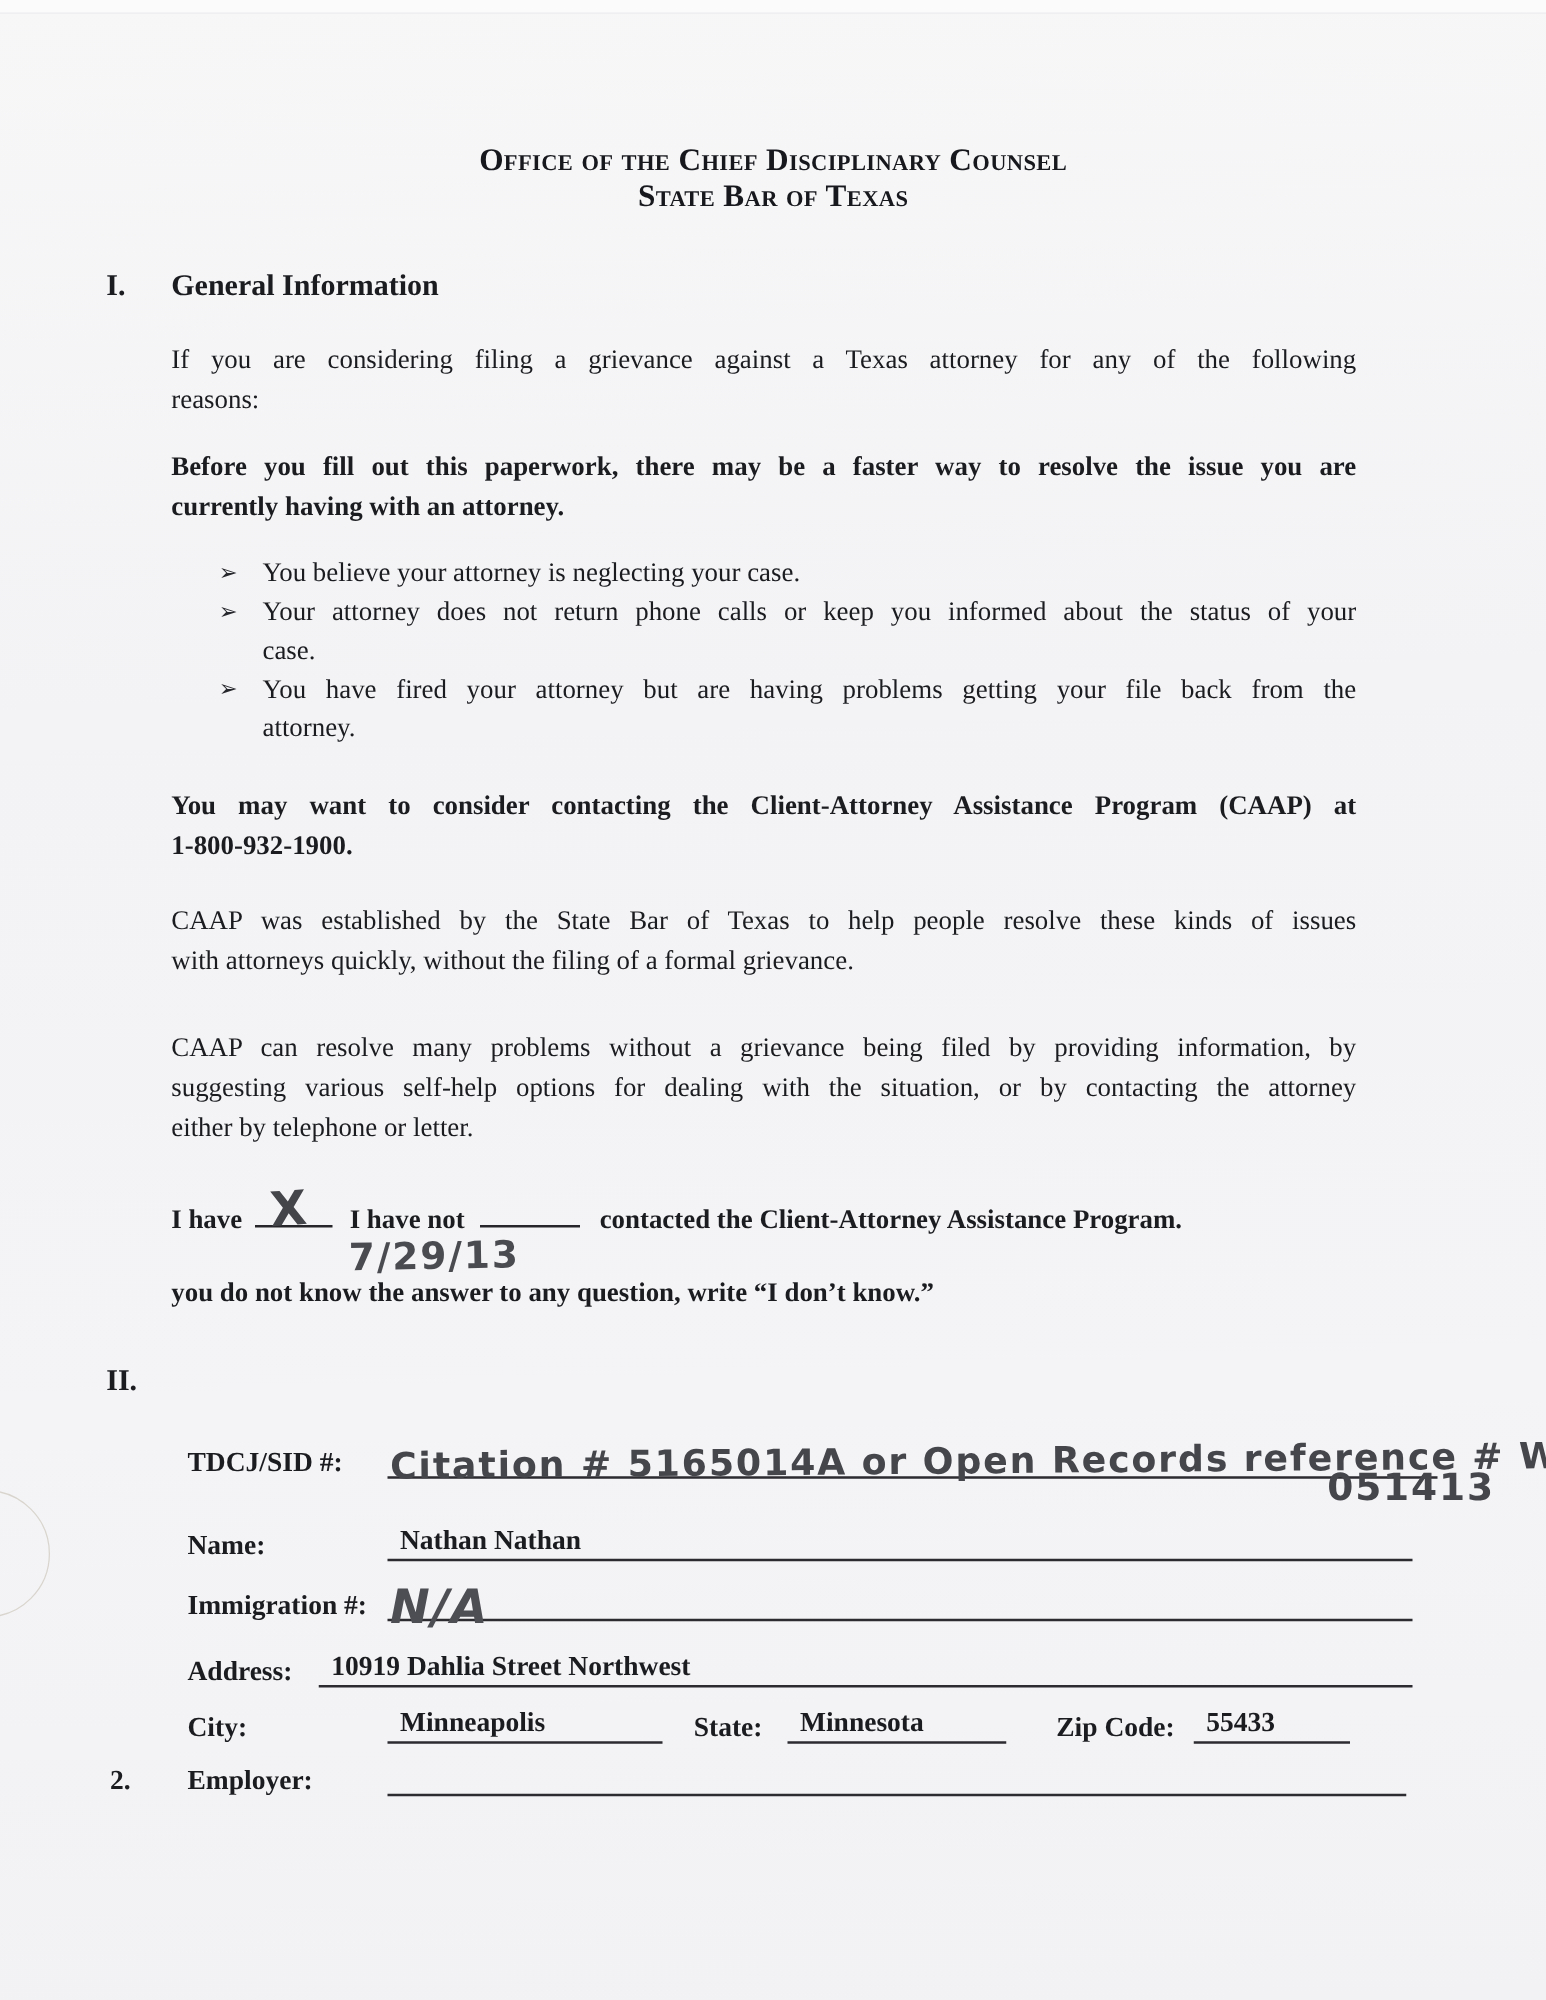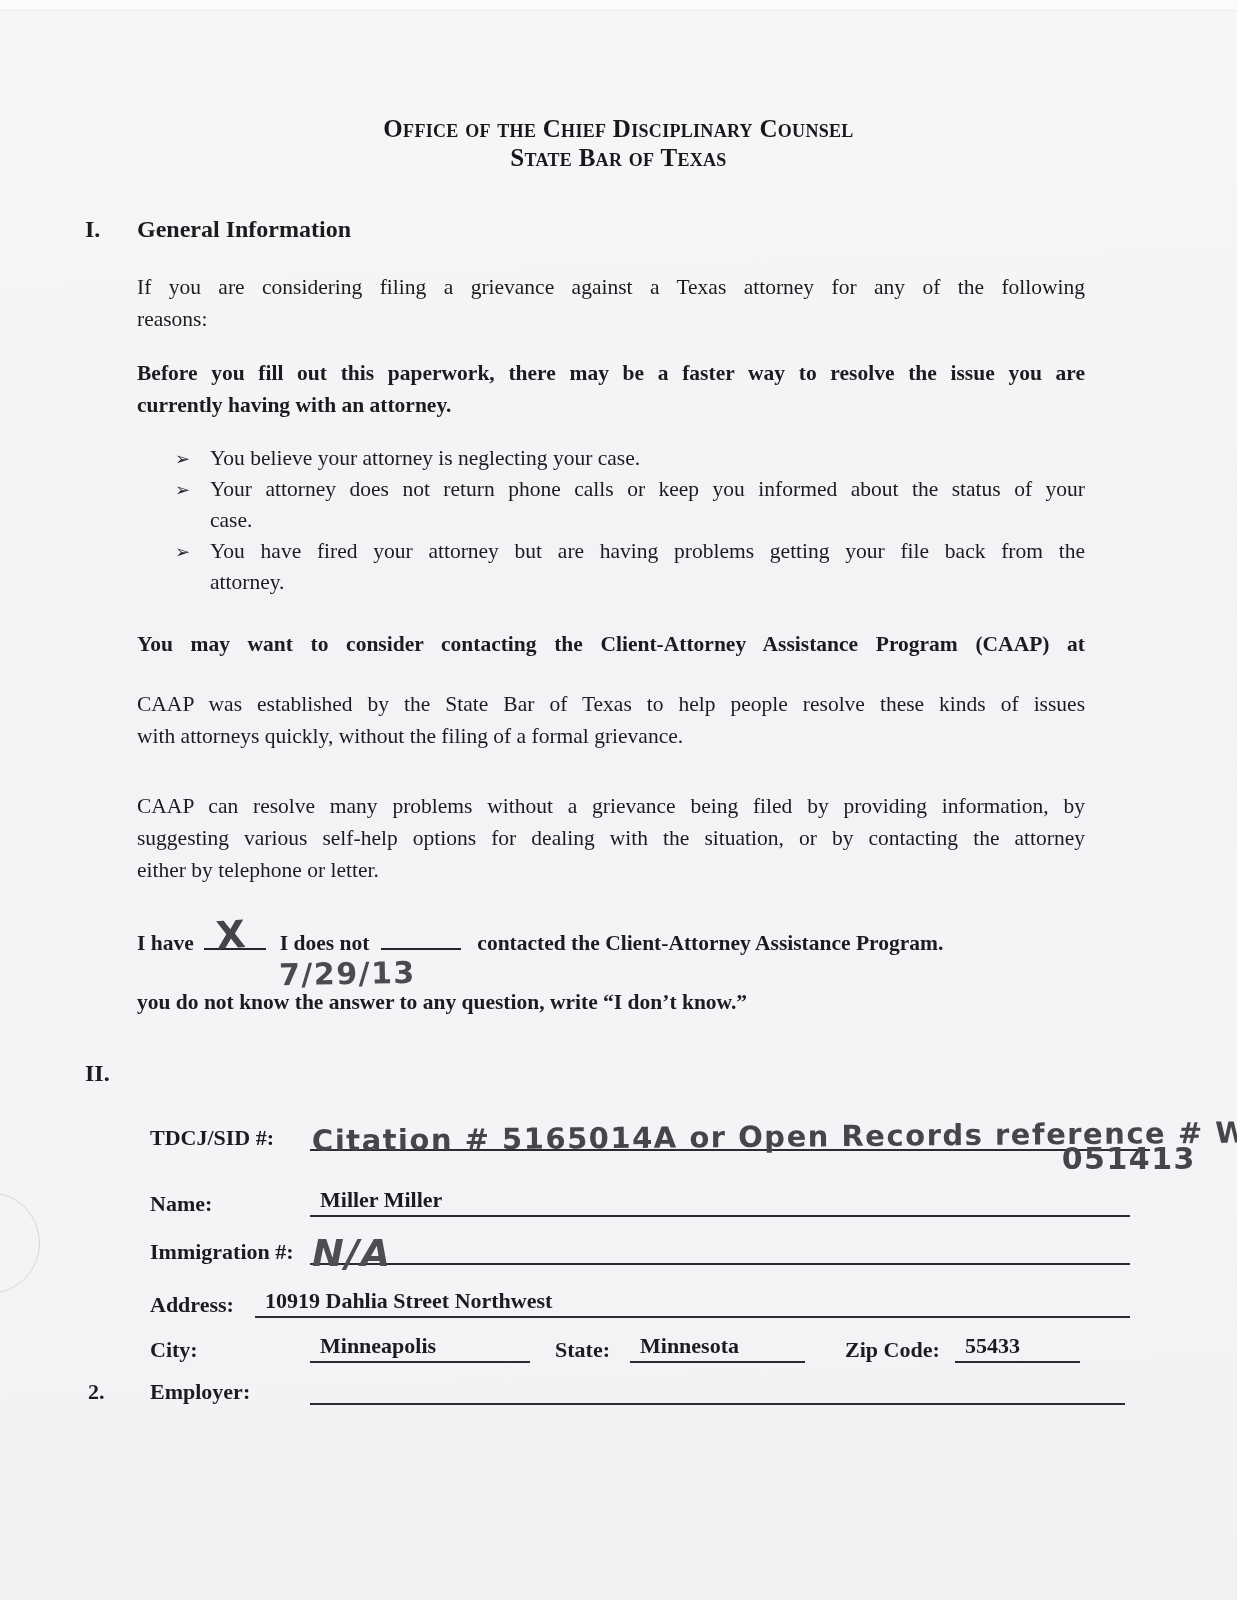--- a/index.html
+++ b/index.html
@@ -120,35 +120,36 @@
         <span class="bullet-arrow">➢</span>
         <div class="bullet-text">
           <div class="jline">You have fired your attorney but are having problems getting your file back from the</div>
           <div class="lline">attorney.</div>
         </div>
       </div>
     </div>
 
     <div class="para bold mt-caapbold">
       <div class="jline">You may want to consider contacting the Client-Attorney Assistance Program (CAAP) at</div>
+      <div class="lline">1-800-932-1900.</div>
     </div>
 
     <div class="para mt-p1">
       <div class="jline">CAAP was established by the State Bar of Texas to help people resolve these kinds of issues</div>
       <div class="lline">with attorneys quickly, without the filing of a formal grievance.</div>
     </div>
 
     <div class="para mt-p2">
       <div class="jline">CAAP can resolve many problems without a grievance being filed by providing information, by</div>
       <div class="jline">suggesting various self-help options for dealing with the situation, or by contacting the attorney</div>
       <div class="lline">either by telephone or letter.</div>
     </div>
 
     <div class="contact-line">
-      <span>I have</span><span class="blank b1"><span class="hand x-mark">X</span></span><span>I does not</span><span class="blank b2"></span><span>contacted the Client-Attorney Assistance Program.</span>
+      <span>I have</span><span class="blank b1"><span class="hand x-mark">X</span></span><span>I have not</span><span class="blank b2"></span><span>contacted the Client-Attorney Assistance Program.</span>
       <span class="hand date-note">7/29/13</span>
     </div>
 
     <div class="para bold mt-note">
       <div class="lline">you do not know the answer to any question, write “I don’t know.”</div>
     </div>
 
     <div class="sec-head mt-sec2">
       <span class="sec-num">II.</span>
     </div>
@@ -159,21 +160,21 @@
         <span class="flabel lw-tdcj">TDCJ/SID #:</span>
         <span class="fline ln-tdcj">
           <span class="hand tdcj-hand1">Citation # 5165014A    or  Open Records reference # W015498-</span>
           <span class="hand tdcj-hand2">051413</span>
         </span>
       </div>
 
       <div class="frow mt-name">
         <span class="flabel lw-name">Name:</span>
         <span class="fline ln-name">
-          <span class="typed-val">Miller Miller</span>
+          <span class="typed-val">Nathan Nathan</span>
         </span>
       </div>
 
       <div class="frow mt-imm">
         <span class="flabel lw-imm">Immigration #:</span>
         <span class="fline ln-imm">
           <span class="hand na-hand">N/A</span>
         </span>
       </div>
 

